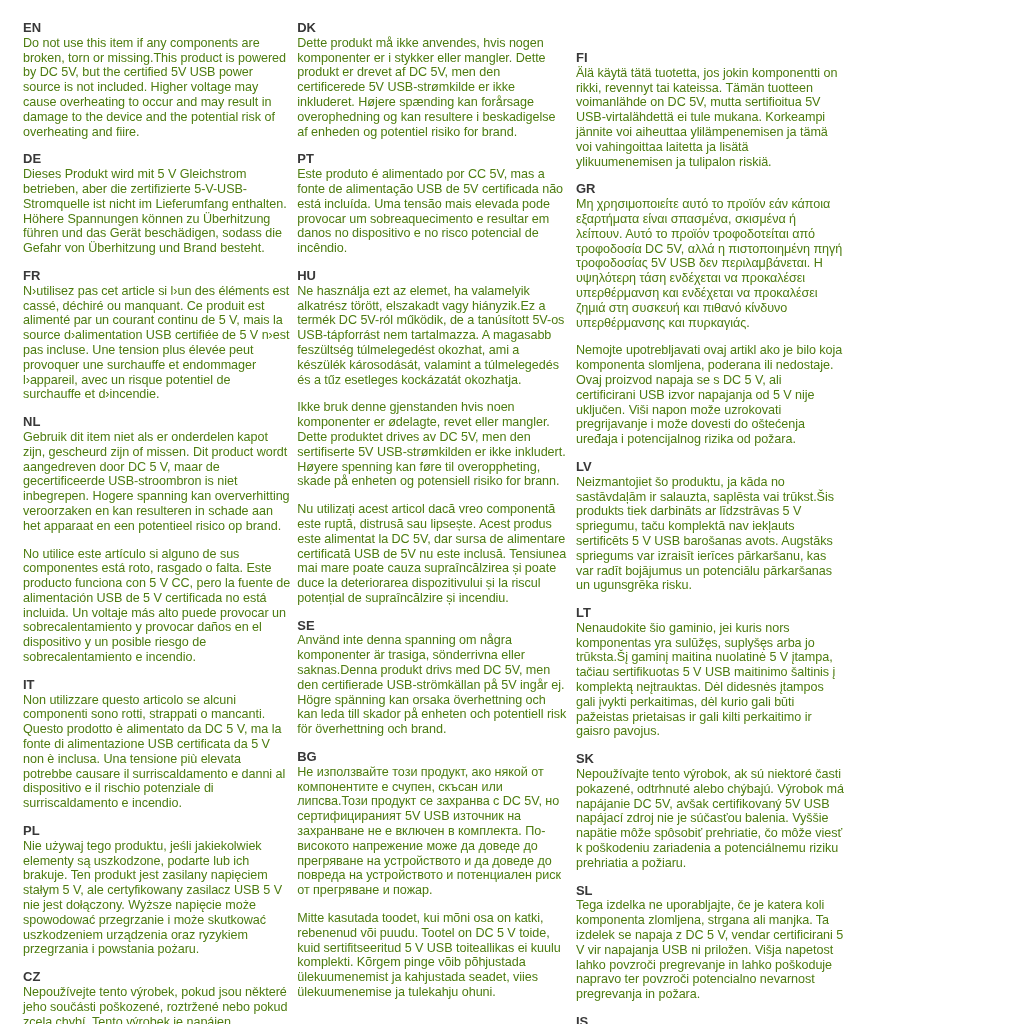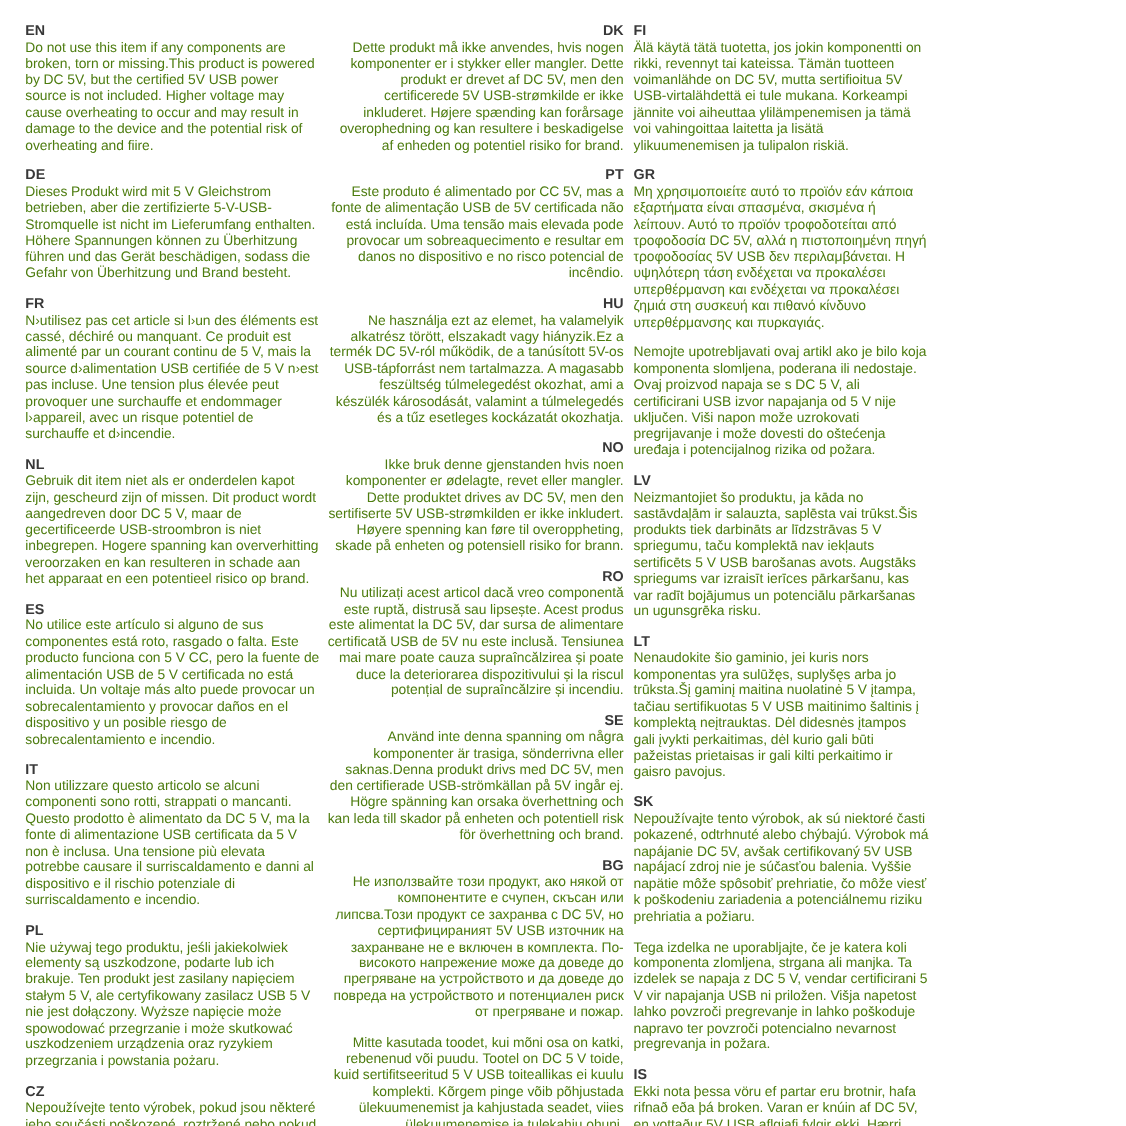--- a/index.html
+++ b/index.html
@@ -18,22 +18,22 @@
     box-sizing: border-box;
     width: 856px;
     height: 1024px;
     padding: 21px 12px 0 23px;
     display: flex;
   }
   .col {
     box-sizing: border-box;
   }
   .col-1 { width: 323px; margin-right: 7px; }
-  .col-2 { width: 326px; margin-right: 9px; text-align: right; }
-  .col-3 { width: 324px; }
+  .col-2 { width: 326px; margin-right: 9px; }
+  .col-3 { width: 324px; margin-top: 30px; }
   .lang-section {
     margin: 0 0 13px 0;
   }
   .lang-code {
     font-size: 13px;
     line-height: 14.8px;
     font-weight: bold;
     margin: 0;
     padding: 0;
     color: #383838;
@@ -63,21 +63,20 @@
     </section>
     <section class="lang-section">
       <h2 class="lang-code">FR</h2>
       <p class="lang-text">N›utilisez pas cet article si l›un des éléments est cassé, déchiré ou manquant. Ce produit est alimenté par un courant continu de 5 V, mais la source d›alimentation USB certifiée de 5 V n›est pas incluse. Une tension plus élevée peut provoquer une surchauffe et endommager l›appareil, avec un risque potentiel de surchauffe et d›incendie.</p>
     </section>
     <section class="lang-section">
       <h2 class="lang-code">NL</h2>
       <p class="lang-text">Gebruik dit item niet als er onderdelen kapot zijn, gescheurd zijn of missen. Dit product wordt aangedreven door DC 5 V, maar de gecertificeerde USB-stroombron is niet inbegrepen. Hogere spanning kan oververhitting veroorzaken en kan resulteren in schade aan het apparaat en een potentieel risico op brand.</p>
     </section>
     <section class="lang-section">
-      <h2 class="lang-code">ES</h2>
       <p class="lang-text">No utilice este artículo si alguno de sus componentes está roto, rasgado o falta. Este producto funciona con 5 V CC, pero la fuente de alimentación USB de 5 V certificada no está incluida. Un voltaje más alto puede provocar un sobrecalentamiento y provocar daños en el dispositivo y un posible riesgo de sobrecalentamiento e incendio.</p>
     </section>
     <section class="lang-section">
       <h2 class="lang-code">IT</h2>
       <p class="lang-text">Non utilizzare questo articolo se alcuni componenti sono rotti, strappati o mancanti. Questo prodotto è alimentato da DC 5 V, ma la fonte di alimentazione USB certificata da 5 V non è inclusa. Una tensione più elevata potrebbe causare il surriscaldamento e danni al dispositivo e il rischio potenziale di surriscaldamento e incendio.</p>
     </section>
     <section class="lang-section">
       <h2 class="lang-code">PL</h2>
       <p class="lang-text">Nie używaj tego produktu, jeśli jakiekolwiek elementy są uszkodzone, podarte lub ich brakuje. Ten produkt jest zasilany napięciem stałym 5 V, ale certyfikowany zasilacz USB 5 V nie jest dołączony. Wyższe napięcie może spowodować przegrzanie i może skutkować uszkodzeniem urządzenia oraz ryzykiem przegrzania i powstania pożaru.</p>
     </section>
@@ -94,25 +93,23 @@
     </section>
     <section class="lang-section">
       <h2 class="lang-code">PT</h2>
       <p class="lang-text">Este produto é alimentado por CC 5V, mas a fonte de alimentação USB de 5V certificada não está incluída. Uma tensão mais elevada pode provocar um sobreaquecimento e resultar em danos no dispositivo e no risco potencial de incêndio.</p>
     </section>
     <section class="lang-section">
       <h2 class="lang-code">HU</h2>
       <p class="lang-text">Ne használja ezt az elemet, ha valamelyik alkatrész törött, elszakadt vagy hiányzik.Ez a termék DC 5V-ról működik, de a tanúsított 5V-os USB-tápforrást nem tartalmazza. A magasabb feszültség túlmelegedést okozhat, ami a készülék károsodását, valamint a túlmelegedés és a tűz esetleges kockázatát okozhatja.</p>
     </section>
     <section class="lang-section">
-      <h2 class="lang-code">NO</h2>
       <p class="lang-text">Ikke bruk denne gjenstanden hvis noen komponenter er ødelagte, revet eller mangler. Dette produktet drives av DC 5V, men den sertifiserte 5V USB-strømkilden er ikke inkludert. Høyere spenning kan føre til overoppheting, skade på enheten og potensiell risiko for brann.</p>
     </section>
     <section class="lang-section">
-      <h2 class="lang-code">RO</h2>
       <p class="lang-text">Nu utilizați acest articol dacă vreo componentă este ruptă, distrusă sau lipsește. Acest produs este alimentat la DC 5V, dar sursa de alimentare certificată USB de 5V nu este inclusă. Tensiunea mai mare poate cauza supraîncălzirea și poate duce la deteriorarea dispozitivului și la riscul potențial de supraîncălzire și incendiu.</p>
     </section>
     <section class="lang-section">
       <h2 class="lang-code">SE</h2>
       <p class="lang-text">Använd inte denna spanning om några komponenter är trasiga, sönderrivna eller saknas.Denna produkt drivs med DC 5V, men den certifierade USB-strömkällan på 5V ingår ej. Högre spänning kan orsaka överhettning och kan leda till skador på enheten och potentiell risk för överhettning och brand.</p>
     </section>
     <section class="lang-section">
       <h2 class="lang-code">BG</h2>
       <p class="lang-text">Не използвайте този продукт, ако някой от компонентите е счупен, скъсан или липсва.Този продукт се захранва с DC 5V, но сертифицираният 5V USB източник на захранване не е включен в комплекта. По-високото напрежение може да доведе до прегряване на устройството и да доведе до повреда на устройството и потенциален риск от прегряване и пожар.</p>
     </section>
@@ -139,20 +136,21 @@
     </section>
     <section class="lang-section">
       <h2 class="lang-code">LT</h2>
       <p class="lang-text">Nenaudokite šio gaminio, jei kuris nors komponentas yra sulūžęs, suplyšęs arba jo trūksta.Šį gaminį maitina nuolatinė 5 V įtampa, tačiau sertifikuotas 5 V USB maitinimo šaltinis į komplektą neįtrauktas. Dėl didesnės įtampos gali įvykti perkaitimas, dėl kurio gali būti pažeistas prietaisas ir gali kilti perkaitimo ir gaisro pavojus.</p>
     </section>
     <section class="lang-section">
       <h2 class="lang-code">SK</h2>
       <p class="lang-text">Nepoužívajte tento výrobok, ak sú niektoré časti pokazené, odtrhnuté alebo chýbajú. Výrobok má napájanie DC 5V, avšak certifikovaný 5V USB napájací zdroj nie je súčasťou balenia. Vyššie napätie môže spôsobiť prehriatie, čo môže viesť k poškodeniu zariadenia a potenciálnemu riziku prehriatia a požiaru.</p>
     </section>
     <section class="lang-section">
+      <h2 class="lang-code">SL</h2>
       <p class="lang-text">Tega izdelka ne uporabljajte, če je katera koli komponenta zlomljena, strgana ali manjka. Ta izdelek se napaja z DC 5 V, vendar certificirani 5 V vir napajanja USB ni priložen. Višja napetost lahko povzroči pregrevanje in lahko poškoduje napravo ter povzroči potencialno nevarnost pregrevanja in požara.</p>
     </section>
     <section class="lang-section">
       <h2 class="lang-code">IS</h2>
       <p class="lang-text">Ekki nota þessa vöru ef partar eru brotnir, hafa rifnað eða þá broken. Varan er knúin af DC 5V, en vottaður 5V USB aflgjafi fylgir ekki. Hærri spenna gæti valdið ofhitnun og skemmdum á tækinu, svo ekki sé minnst á hættu á eldi og almennri ofhitnun.</p>
     </section>
   </div>
 
 </div>
 

